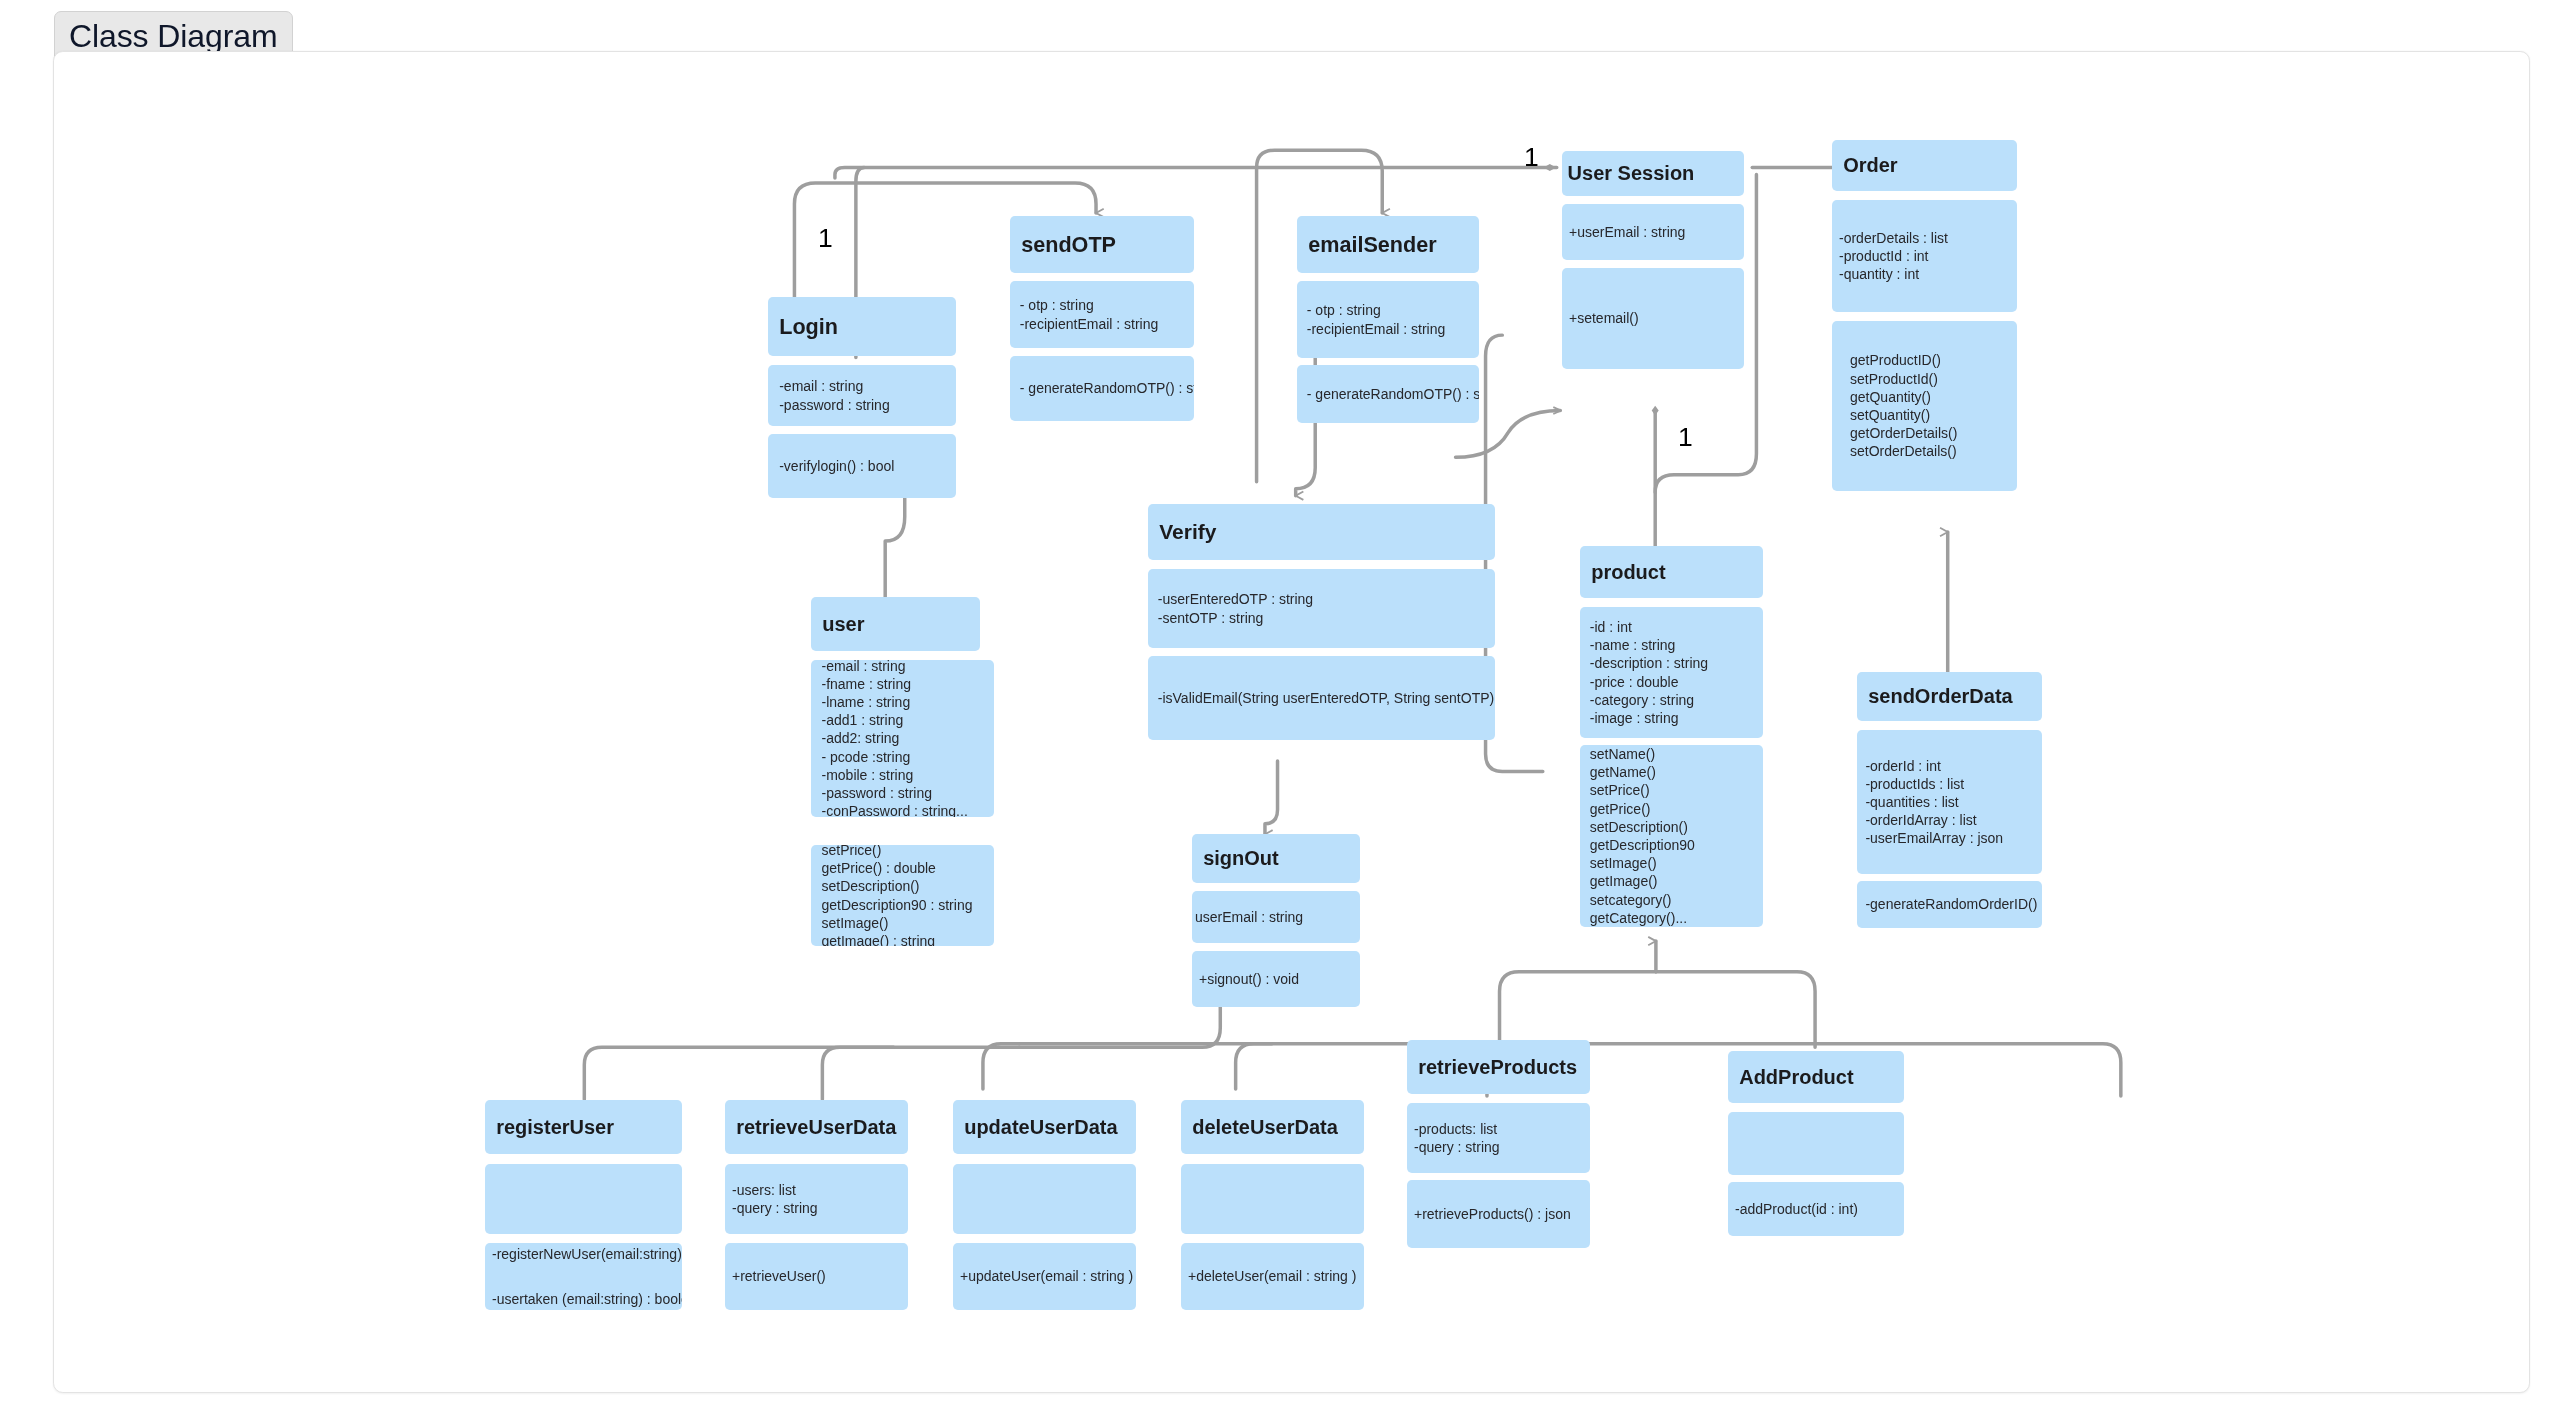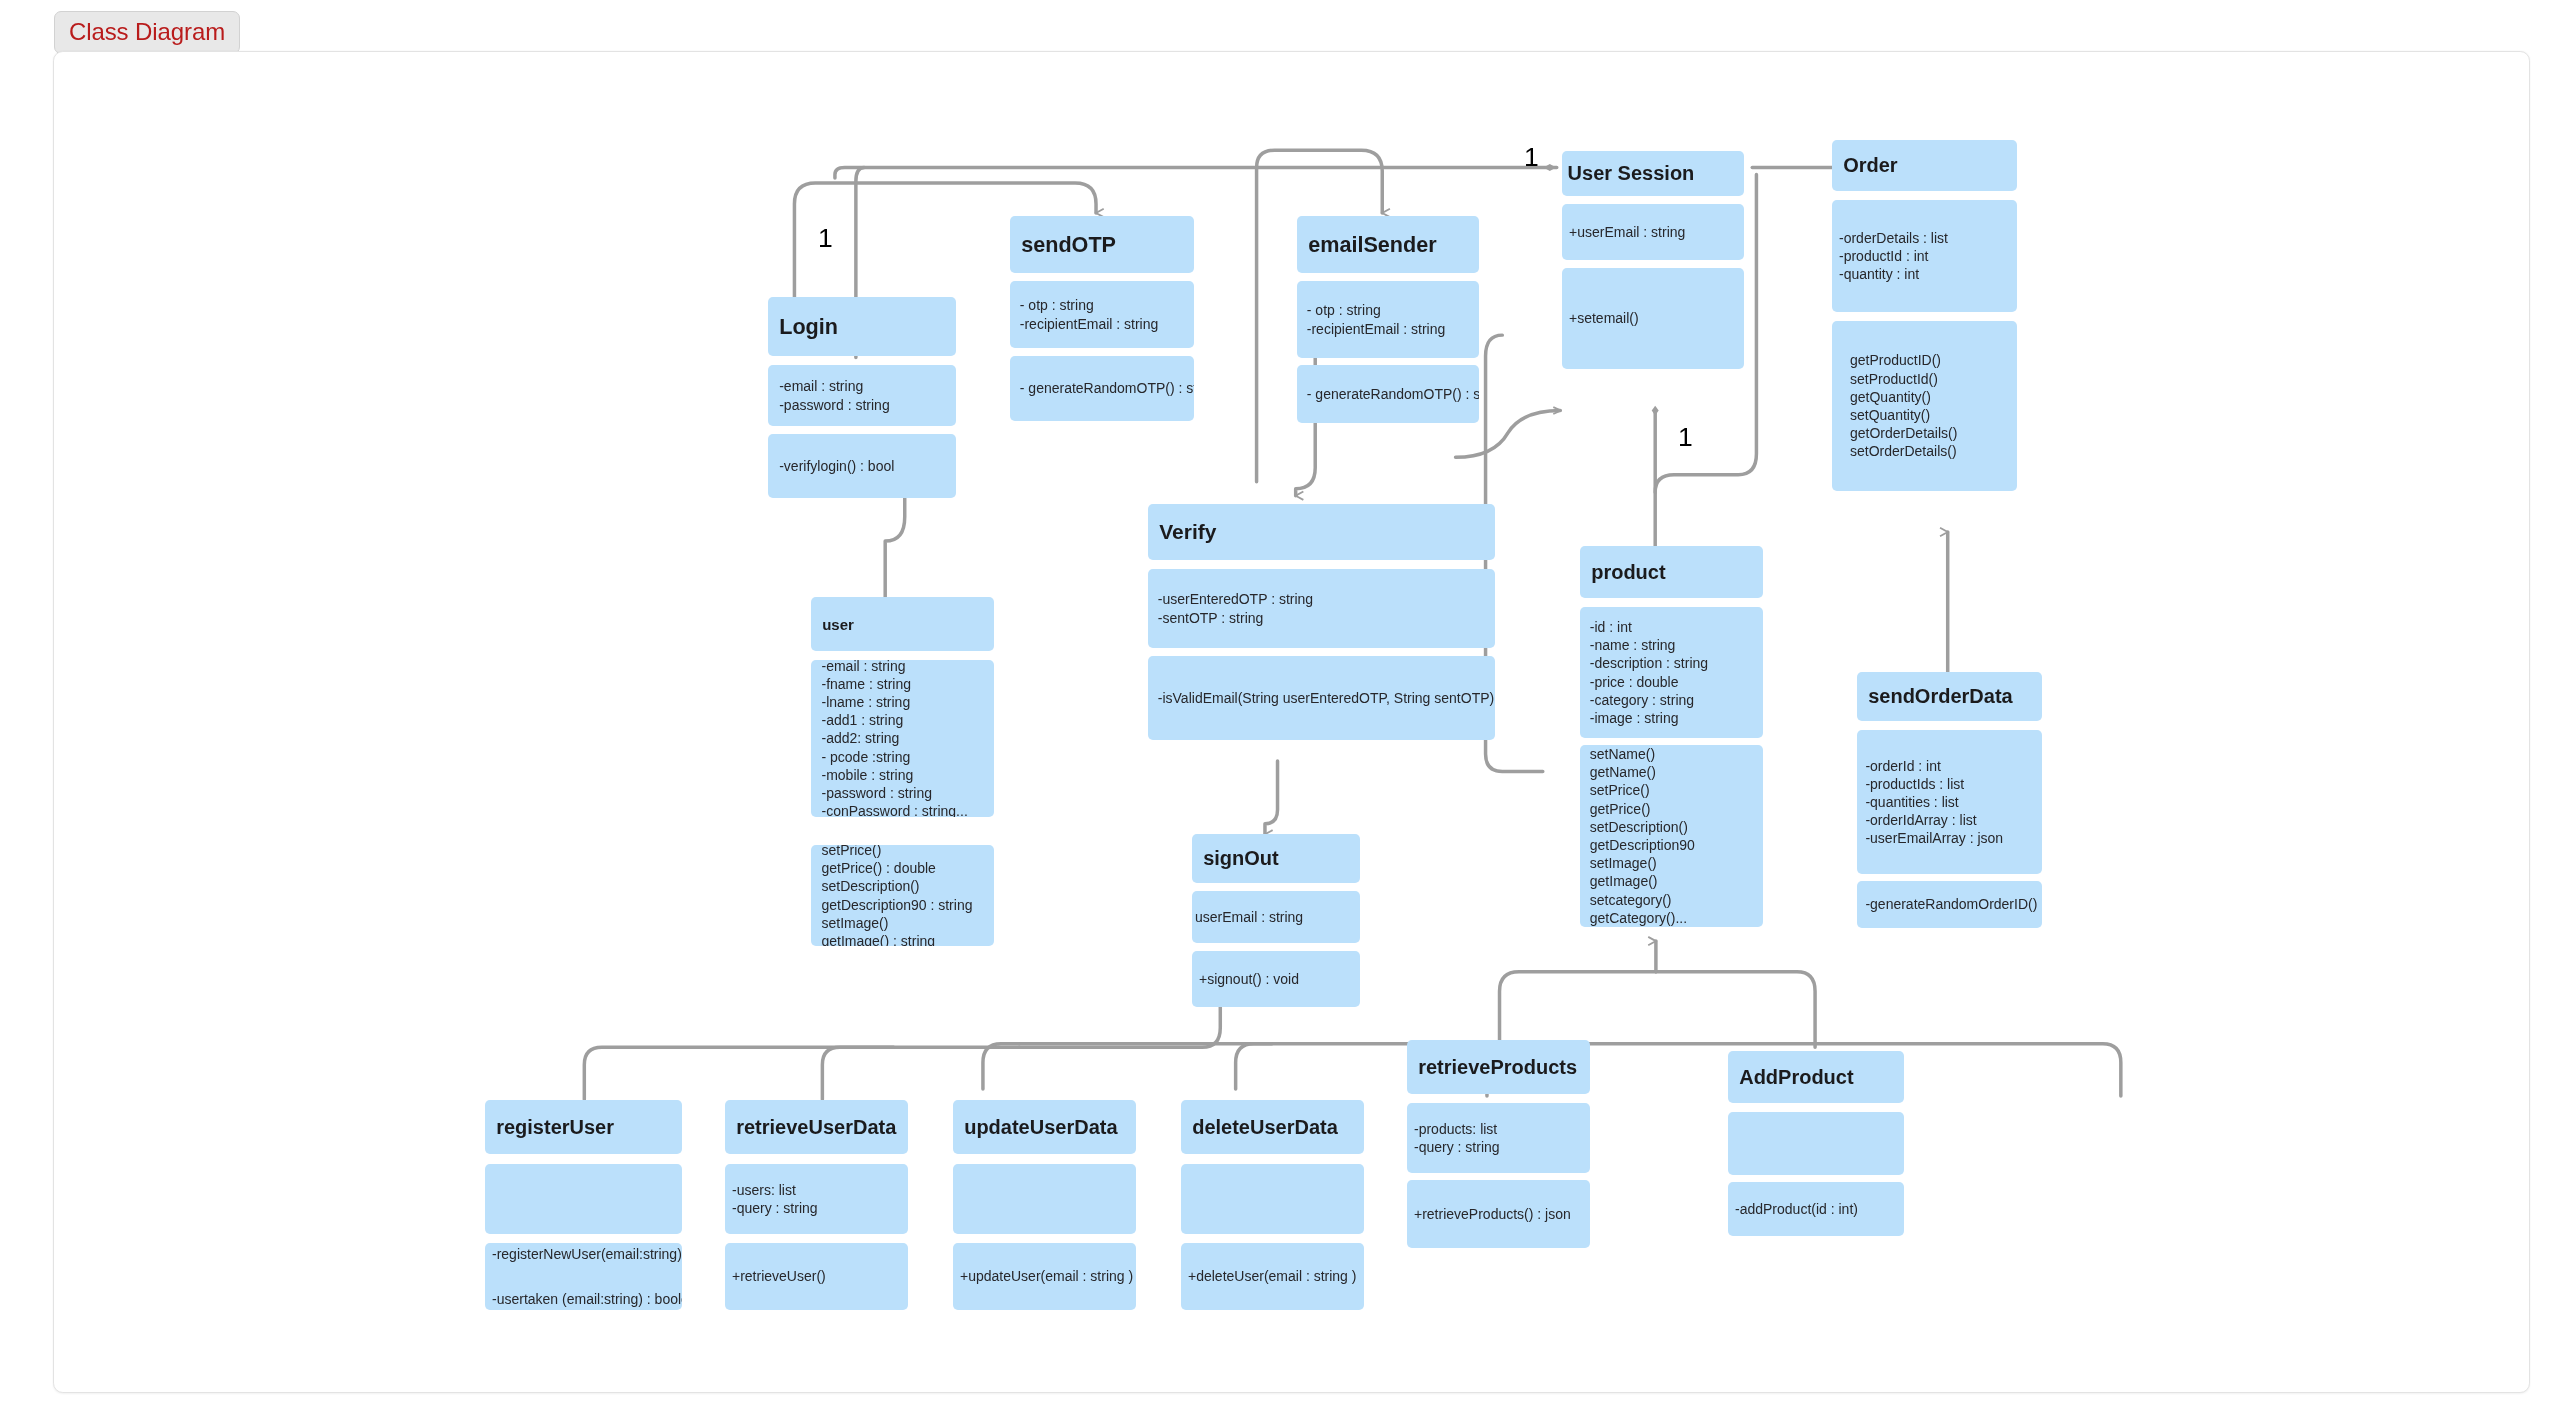--- a/index.html
+++ b/index.html
@@ -12,22 +12,22 @@
   }
   #stage{position:absolute;left:0;top:0;width:2576px;height:1427px;}
 
   
   #title-chip{
     position:absolute;left:54px;top:10.5px;
     background:#e8e8e8;
     border:0.7px solid #d2d2d2;
     border-radius:7px;
     padding:6.3px 14px 7.7px 14px;
-    font-size:24px;
-    color:#b91c1c;
+    font-size:32px;
+    color:#0f172a;
     letter-spacing:-0.1px;
     white-space:nowrap;
   }
 
   
   #canvas-frame{
     position:absolute;left:53px;top:51px;
     width:2475px;height:1340px;
     background:#fff;
     border:0.7px solid #e3e3e3;
@@ -217,21 +217,21 @@
     <div class="seg body" style="top:65px;width:347px;height:79px;font-size:14px;padding:0 0 0 9.8px;">
       <span class="ln">-userEnteredOTP : string</span>
       <span class="ln">-sentOTP : string</span>
     </div>
     <div class="seg body" style="top:152px;width:347px;height:84px;font-size:14px;padding:0 0 0 9.8px;">
       <span class="ln">-isValidEmail(String userEnteredOTP, String sentOTP)  : boolean</span>
     </div>
   </div>
 
   <div class="umlclass" style="left:811px;top:597px;width:183px;">
-    <div class="seg head" style="top:0;width:183px;height:54px;font-size:15px;align-items:center;">
+    <div class="seg head" style="top:0;width:169px;height:54px;font-size:20px;align-items:center;">
       <span>user</span>
       </div>
     <div class="seg body" style="top:63px;width:183px;height:157px;font-size:14px;padding:0 0 0 10.5px;">
       <span class="ln">-email : string</span>
       <span class="ln">-fname : string</span>
       <span class="ln">-lname : string</span>
       <span class="ln">-add1 : string</span>
       <span class="ln">-add2: string</span>
       <span class="ln">- pcode :string</span>
       <span class="ln">-mobile : string</span>

